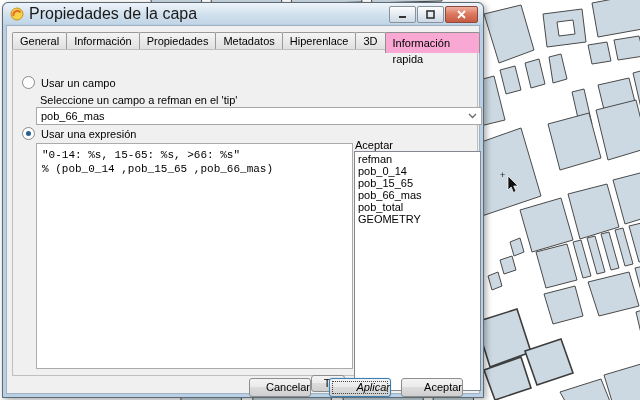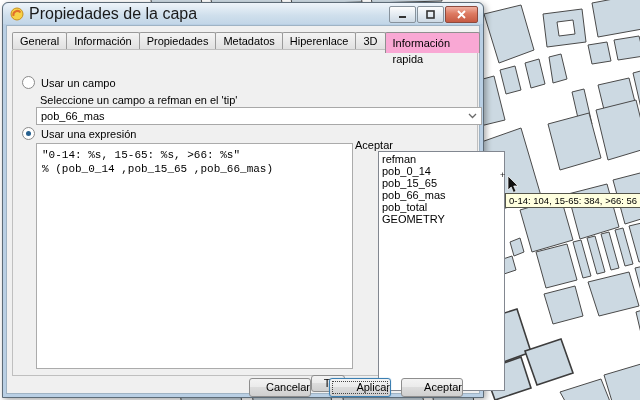--- a/index.html
+++ b/index.html
@@ -45,29 +45,29 @@
   .hint{position:absolute;left:27px;top:44px;}
   .combo{position:absolute;left:23px;top:57px;width:444px;height:16px;background:#fff;
       border:1px solid #a8a8a8;display:flex;align-items:center;}
   .combo .value{flex:1;padding-left:4px;}
   .combo .arrow{width:18px;display:flex;align-items:center;justify-content:center;color:#6a6a6a;}
   .expr{position:absolute;left:23px;top:93px;width:305px;height:216px;background:#fff;
       border:1px solid #ababab;margin:0;padding:4px 5px;font-family:"Liberation Mono",monospace;
       font-size:11px;line-height:14px;white-space:pre;overflow:hidden;}
   .fields-label{position:absolute;left:342px;top:89px;}
   .listbox{position:absolute;left:341px;top:101px;width:125px;height:236px;background:#fff;
-      border:1px solid #828790;padding:1px 0;overflow:hidden;margin-left:24px;}
+      border:1px solid #828790;padding:1px 0;overflow:hidden;}
   .listbox .item{padding:0 3px;height:12px;line-height:12px;}
   .btn{border:1px solid #8e8e8e;border-radius:3px;text-align:right;
       background:linear-gradient(#f3f3f3,#ebebeb 45%,#dddddd 46%,#cfcfcf);}
   .btn-test{position:absolute;left:298px;top:325px;width:32px;height:15px;line-height:15px;}
   .footer-btn{position:absolute;top:352px;width:60px;height:17px;line-height:17px;}
   .btn-cancel{left:242px;}
   .btn-apply{left:322px;border:1px solid #3c7fb1;outline:1px dotted #444;outline-offset:-4px;
-      box-shadow:0 0 1px #5ea0cf;}
+      box-shadow:0 0 1px #5ea0cf;font-style:italic;}
   .btn-accept{left:394px;}
 </style>
 </head>
 <body>
 
 <div id="stage">
 
   <svg id="map" viewBox="0 0 640 400">
     <g>
 
@@ -121,21 +121,20 @@
       <polygon points="432,390 472,388 474,403 434,405"></polygon>
     </g>
   </svg>
 
   <span class="plus-marker">+</span>
 
   <svg class="cursor" width="14" height="20">
     <polygon points="1,0 1,14 4.2,11 6.4,16.4 9,15.2 6.7,10 11,10" fill="#111" stroke="#fff" stroke-width="0.7"></polygon>
   </svg>
 
-  <div class="map-tooltip">0-14: 104, 15-65: 384, &gt;66: 56</div>
 
   <div class="window">
 
     <div class="titlebar">
       <svg width="14" height="14">
         <circle cx="7" cy="7" r="6" fill="#f7d246" stroke="#c98f1f" stroke-width="1"></circle>
         <path d="M3.5,9 A4,4 0 0 1 10.5,5.5" fill="none" stroke="#e2702a" stroke-width="2"></path>
       </svg>
       <span class="title">Propiedades de la capa</span>
       <div class="win-btns">

